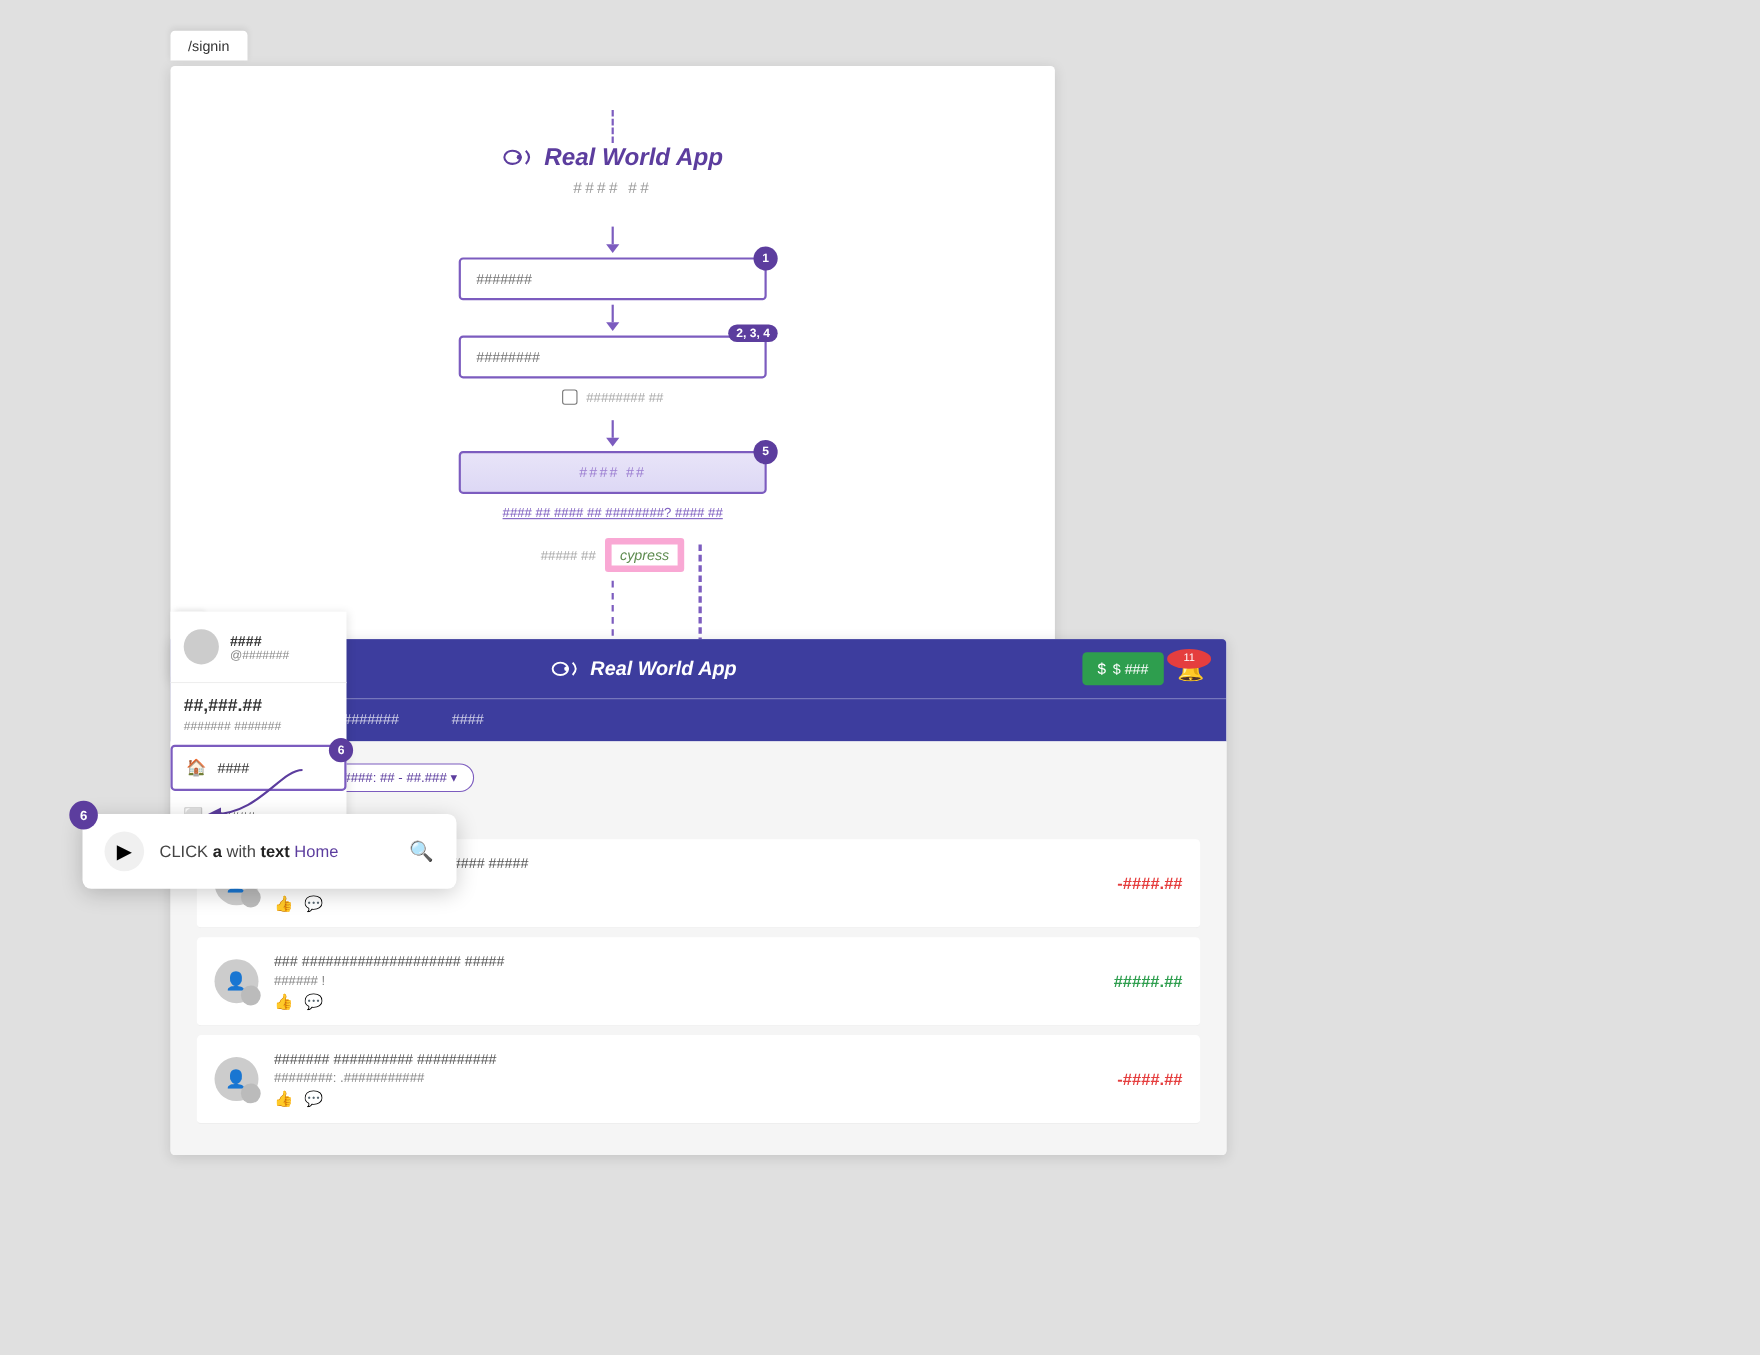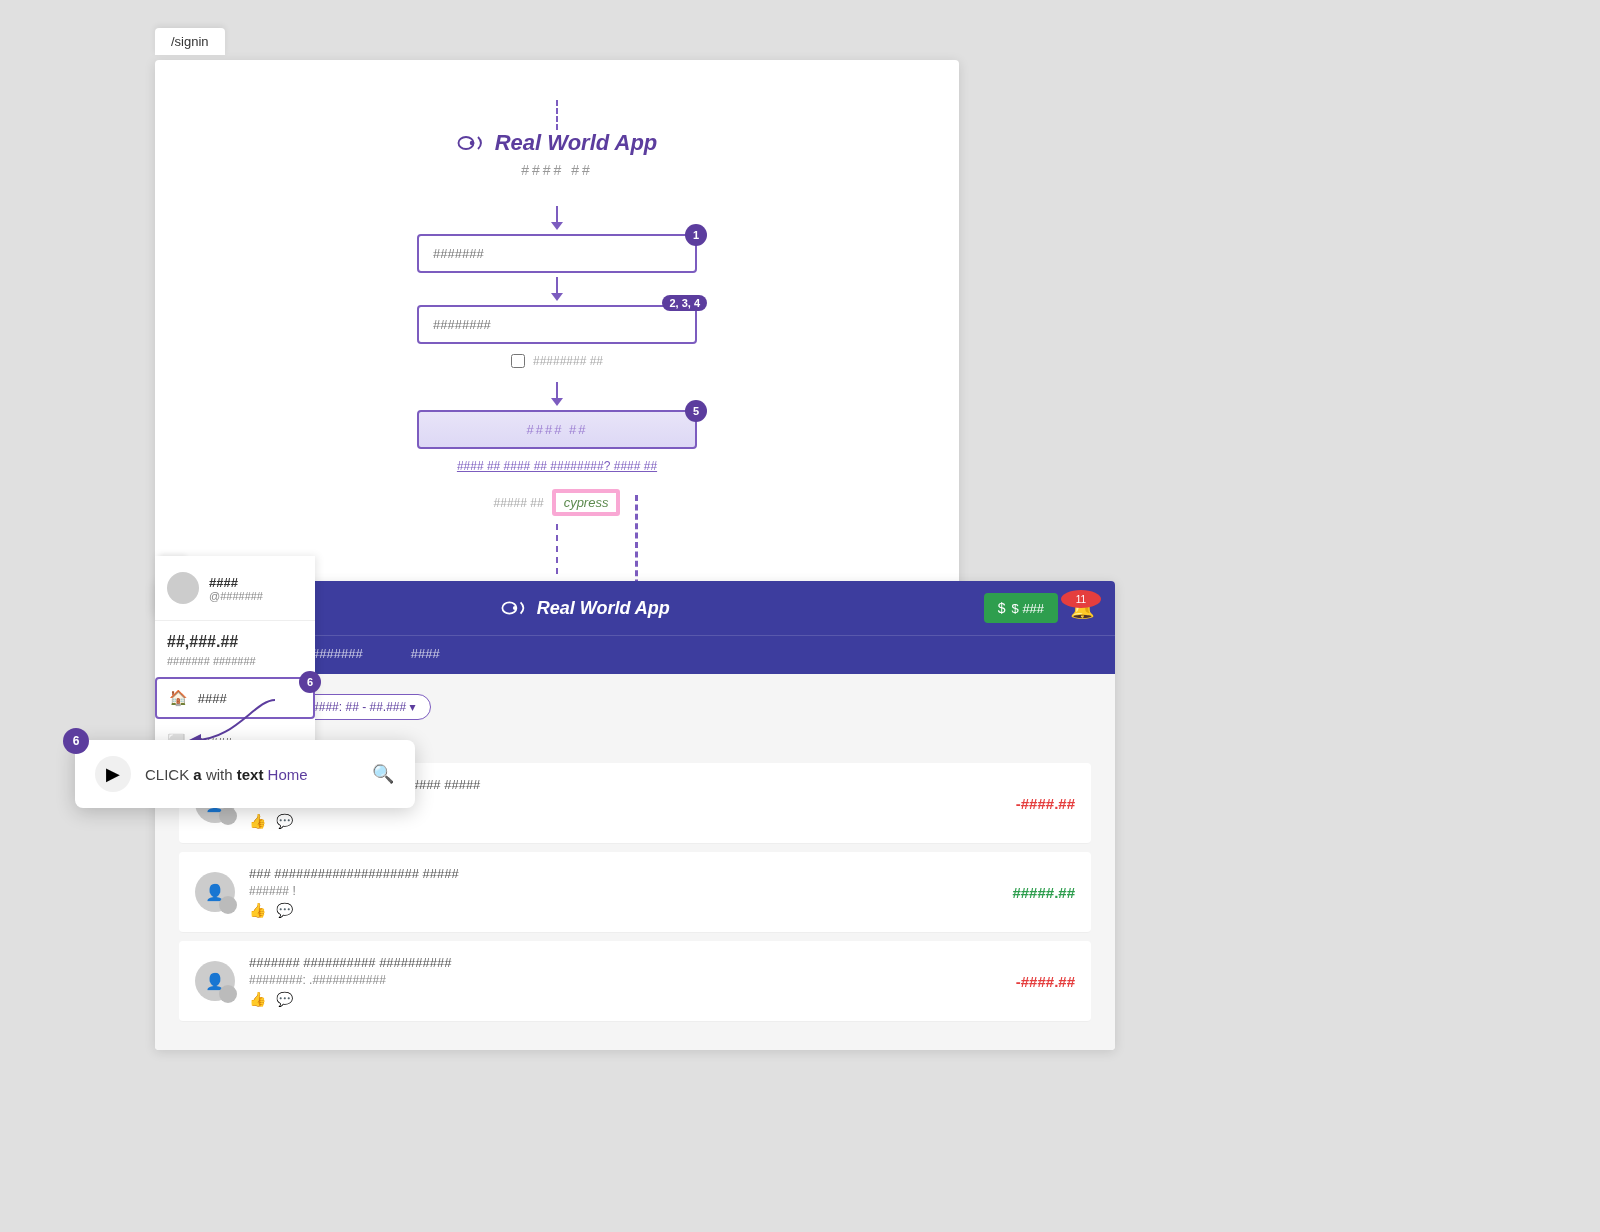--- a/index.html
+++ b/index.html
@@ -183,21 +183,21 @@
       gap: 8px;
       margin-top: 16px;
       font-size: 12px;
       color: #aaa;
     }
     .cypress-logo {
       font-size: 13px;
       color: #5c8a4e;
       font-style: italic;
       background: white;
-      border: 4px solid #f9a8d4;
+      border: 6px solid #f9a8d4;
       border-radius: 3px;
       padding: 2px 8px;
       text-align: right;
     }
 
     
     .connector-line {
       position: absolute;
       left: 635px;
       top: 495px;

